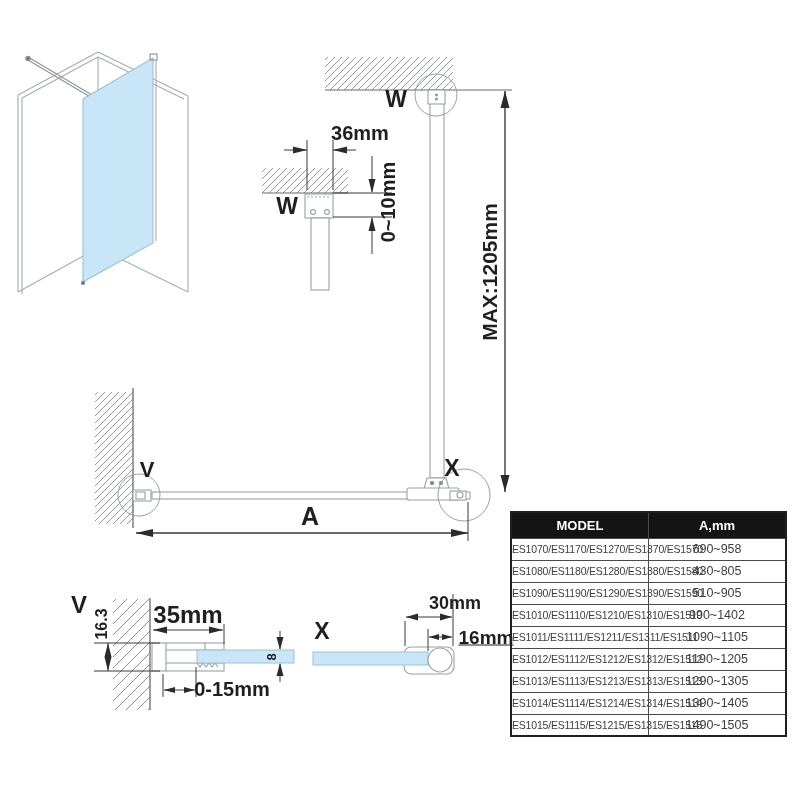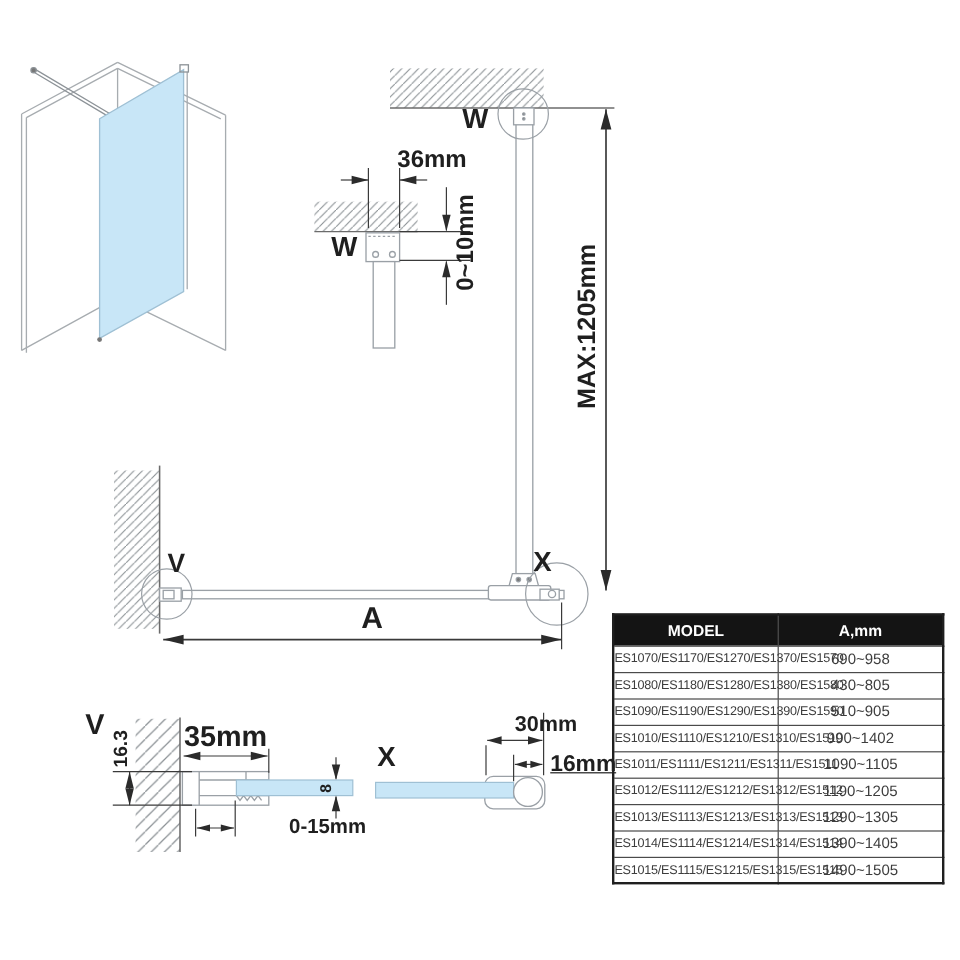--- a/index.html
+++ b/index.html
@@ -187,21 +187,21 @@
 <div class="lbl" style="left:396px;top:99px;font-size:23px;">W</div>
 <div class="lbl rot" style="left:489px;top:272px;font-size:21px;">MAX:1205mm</div>
 
 <div class="lbl" style="left:147px;top:470px;font-size:22px;">V</div>
 <div class="lbl" style="left:452px;top:468px;font-size:23px;">X</div>
 <div class="lbl" style="left:310px;top:516px;font-size:25px;">A</div>
 
 <div class="lbl" style="left:79px;top:605px;font-size:24px;">V</div>
 <div class="lbl rot" style="left:102px;top:624px;font-size:16px;">16.3</div>
 <div class="lbl" style="left:188px;top:615px;font-size:24px;">35mm</div>
-<div class="lbl" style="left:232px;top:689px;font-size:17px;margin-left:41px;">0-15mm</div>
+<div class="lbl" style="left:232px;top:689px;font-size:20px;">0-15mm</div>
 <div class="lbl rot" style="left:271px;top:656.5px;font-size:13px;">8</div>
 
 <div class="lbl" style="left:322px;top:631px;font-size:23px;">X</div>
 <div class="lbl" style="left:430px;top:603px;font-size:18px;margin-left:25px;">30mm</div>
 <div class="lbl" style="left:486px;top:637px;font-size:19px;text-decoration:underline;">16mm</div>
 
 <table id="spec-table">
   <tbody>
         <tr>
     <th>MODEL</th>

